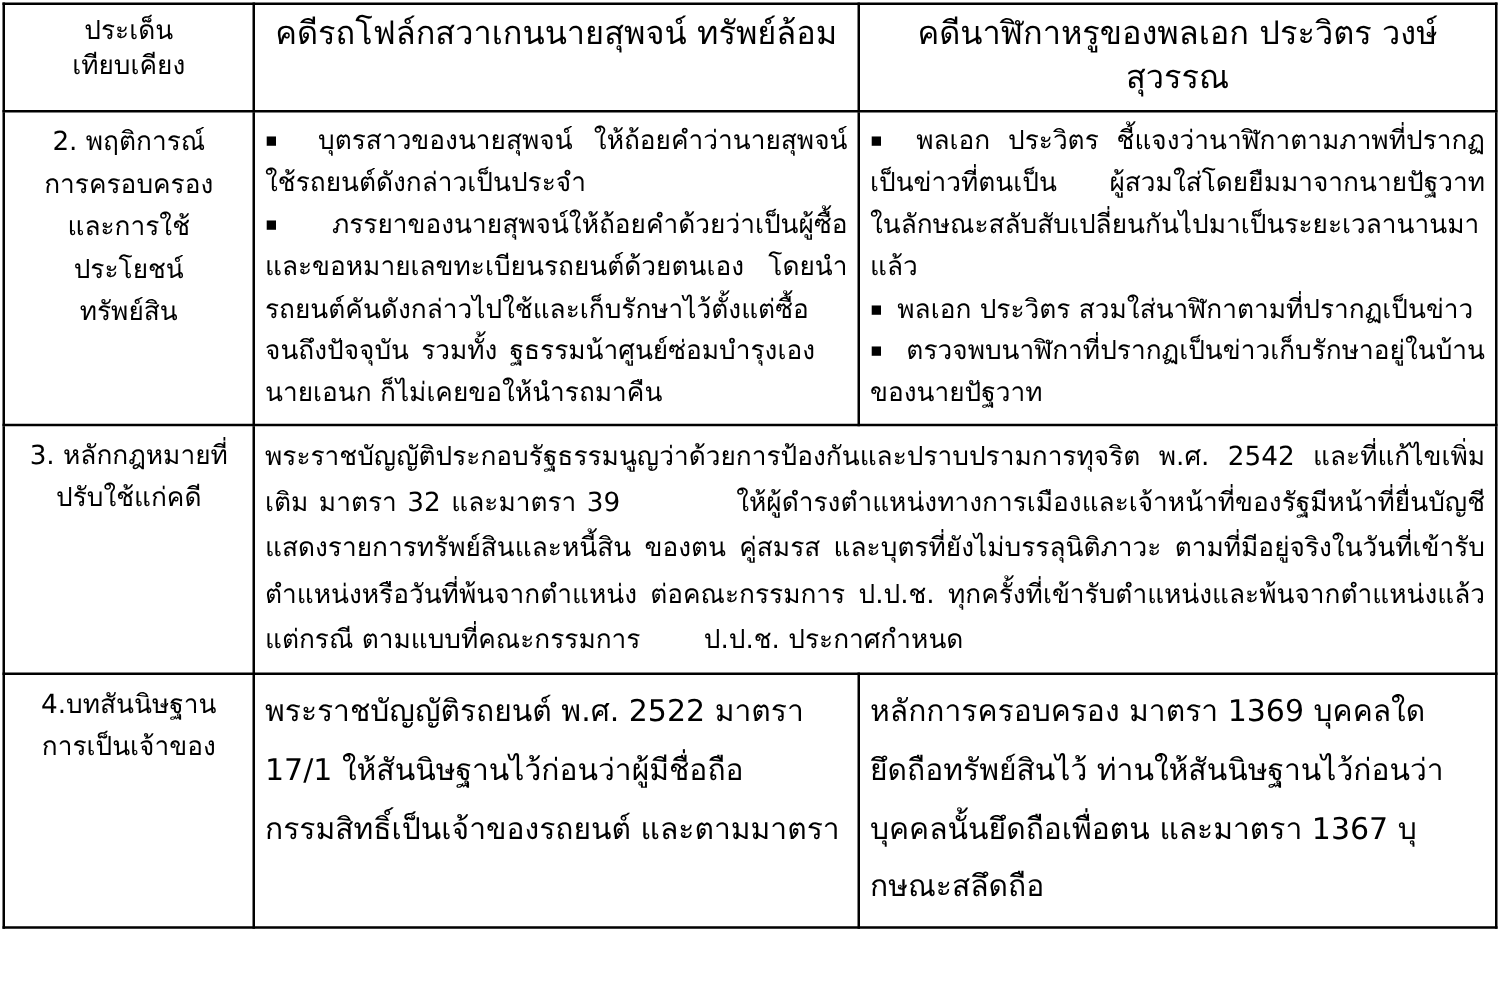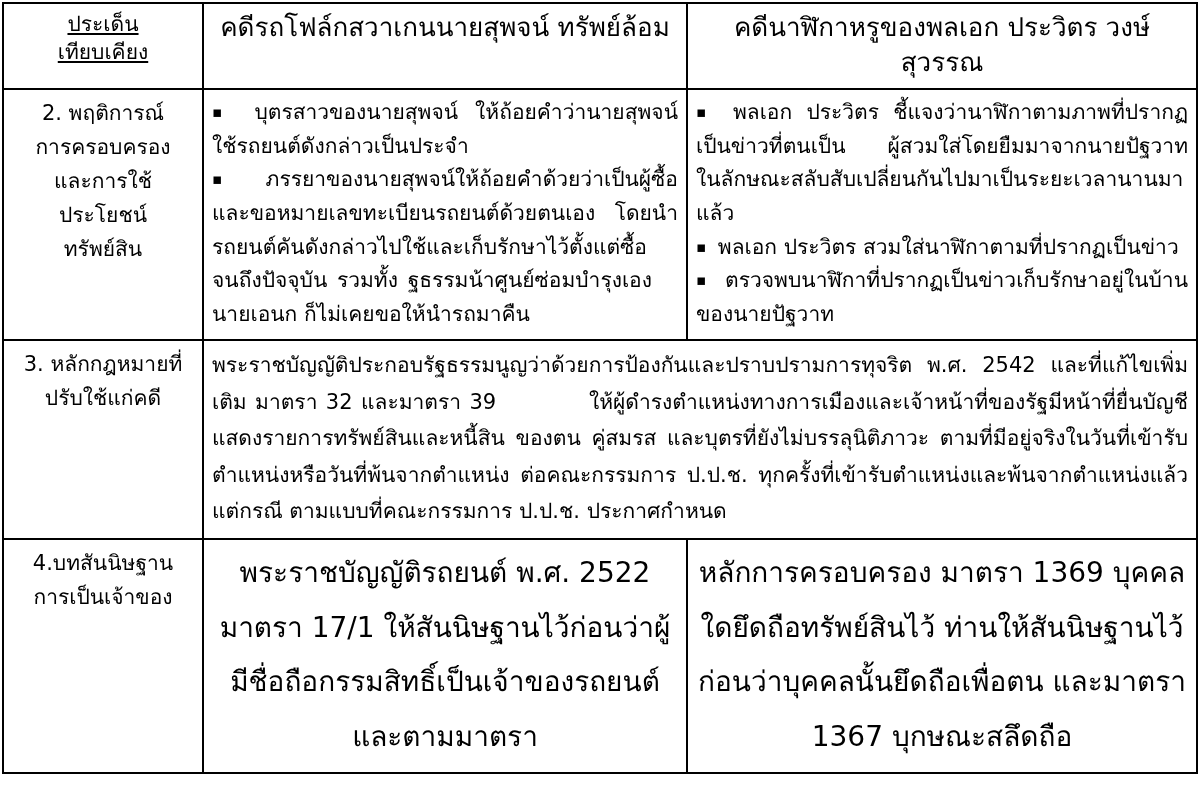--- a/index.html
+++ b/index.html
@@ -31,21 +31,21 @@
   col.c3 { width: 510px; }
 
   .hdr-cell {
     text-align: center;
     font-size: 26px;
     font-weight: bold;
     line-height: 1.35;
     padding-top: 7px;
     padding-bottom: 9px;
   }
-  .hdr-cell.narrow { font-size: 21px; text-decoration: underline; }
+  .hdr-cell.narrow { font-size: 21px; }
 
   .row-label {
     font-size: 21px;
     line-height: 1.62;
     padding-top: 10px;
     text-align: center;
   }
   .body-cell {
     font-size: 21px;
     line-height: 1.6;
@@ -57,26 +57,25 @@
   .bullet-line { display: block; }
   .sq { font-size: 15px; vertical-align: 2px; margin-right: 5px; }
   b { font-weight: normal; }
   .law-cell {
     font-size: 21px;
     line-height: 1.74;
     text-align: justify;
     text-justify: inter-word;
     padding-top: 8px;
   }
-  .law-cell .tail { text-align: left; }
+  .law-cell .tail { text-align: left; margin-left: 44px; }
   .pres-cell {
-    font-size: 28px;
+    font-size: 24px;
     line-height: 1.95;
     padding-top: 8px;
-    text-align: center;
   }
   .row4 td { height: 150px; margin-top: 33px; }
 </style>
 </head>
 <body>
 
 <table class="doc-table">
   <colgroup>
     <col class="c1">
       <col class="c2">

